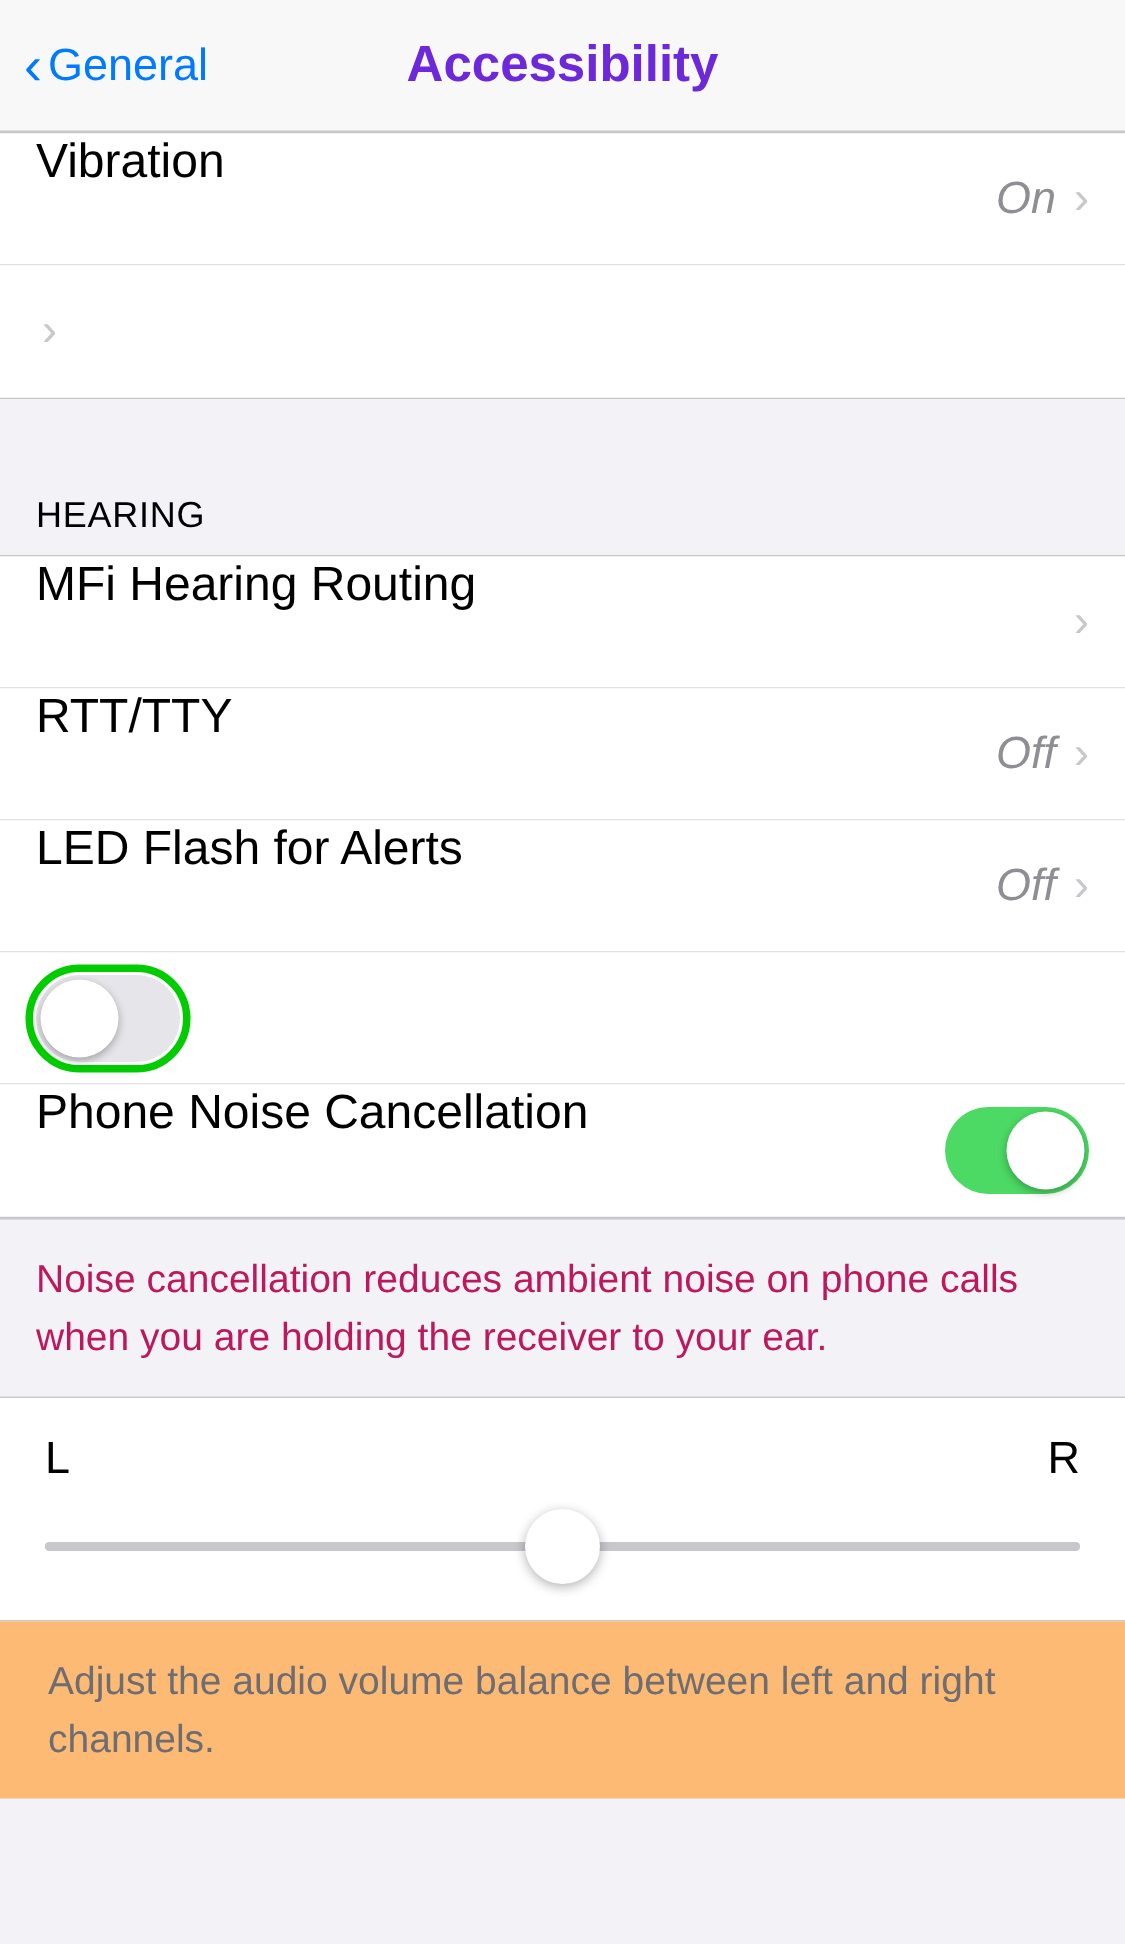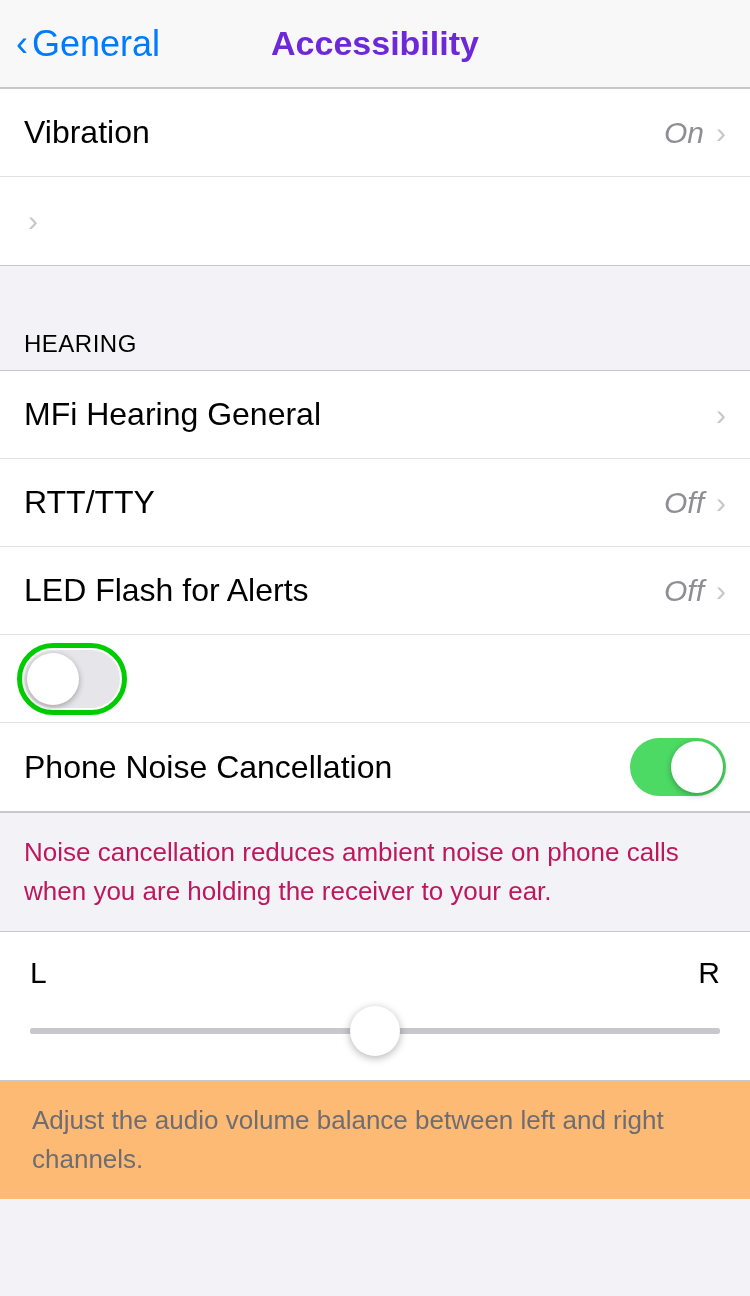--- a/index.html
+++ b/index.html
@@ -36,40 +36,39 @@
       cursor: pointer;
     }
 
     .nav-back-chevron {
       font-size: 36px;
       margin-right: 4px;
       color: #007aff;
     }
 
     .nav-back-label {
-      font-size: 36px;
+      font-size: 30px;
       color: #007aff;
     }
 
     .nav-title {
       font-size: 34px;
       font-weight: 600;
       color: #6d28d9;
     }
 
     .settings-group {
       background: #fff;
       border-top: 1px solid #c8c8cc;
       border-bottom: 1px solid #c8c8cc;
       margin-bottom: 0;
     }
 
     .settings-row {
       display: flex;
-      align-items: center;
       justify-content: space-between;
       padding: 0 24px;
       min-height: 88px;
       border-bottom: 1px solid #e0e0e5;
       background: #fff;
     }
 
     .settings-row:last-child {
       border-bottom: none;
     }
@@ -278,21 +277,21 @@
 
 <div class="separator-block"></div>
 
 <div class="section-header">
   <span class="section-header-text">HEARING</span>
 </div>
 
 <div class="settings-group">
 
   <div class="settings-row">
-    <span class="row-label">MFi Hearing General</span>
+    <span class="row-label">MFi Hearing Routing</span>
     <div class="row-right">
       <span class="chevron-right">›</span>
     </div>
   </div>
 
   <div class="settings-row">
     <span class="row-label">RTT/TTY</span>
     <div class="row-right">
       <span class="row-value">Off</span>
       <span class="chevron-right">›</span>

